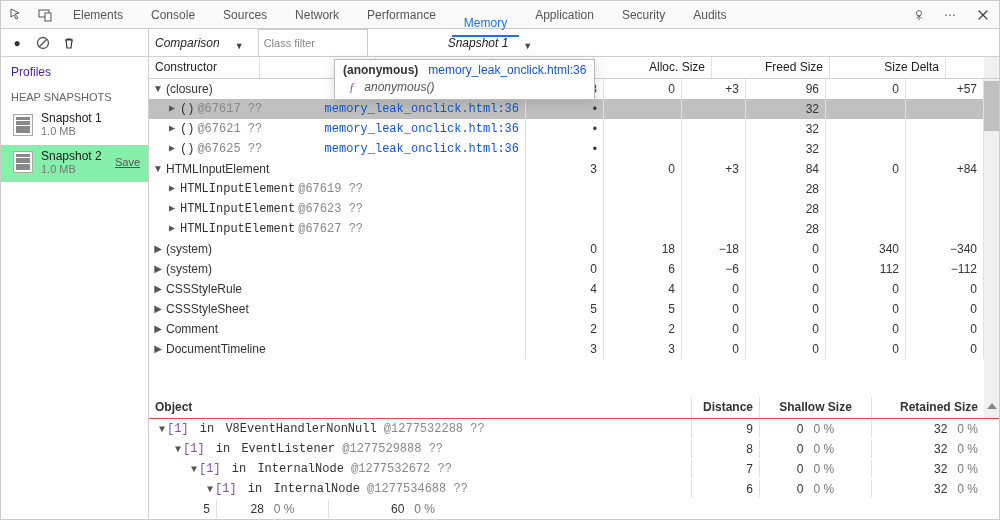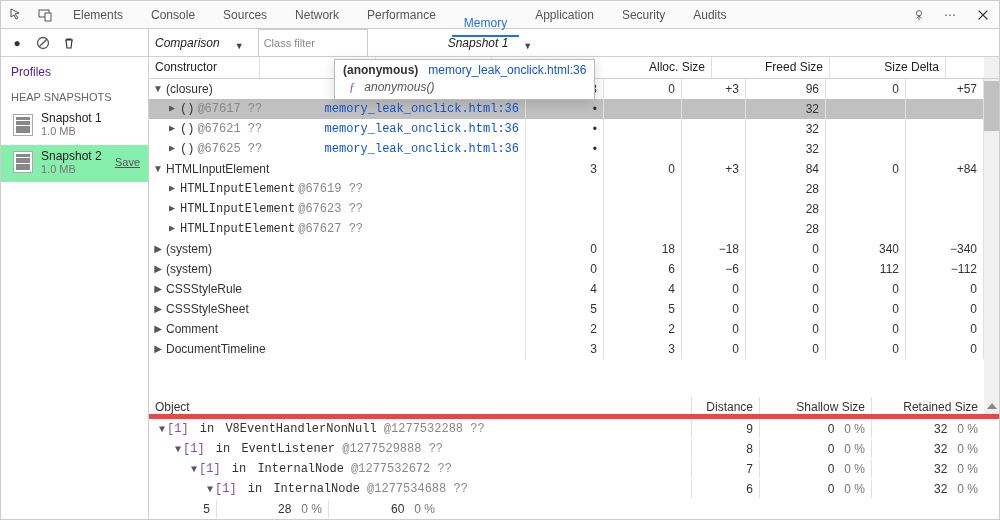--- a/index.html
+++ b/index.html
@@ -209,25 +209,25 @@
     height:20px;
     border-top:1px solid #ccc;
     border-bottom:1px solid #ccc;
     background:#f6f6f6;
     padding: 2px 6px;
     font-size:12px;
     display:flex; align-items:center;
   }
   .retainers-bar .grip { margin-left:auto; color:#999; }
   .retainers-hdr {
-    display:flex; height:22px; border-bottom:5px solid #ef4444;
+    display:flex; height:22px; border-bottom:1px solid #ef4444;font-weight:bold;
   }
   .ro-obj { flex:1; padding:3px 6px; border-right:1px solid #e0e0e0; }
   .ro-dist { width:68px; padding:3px 6px; text-align:right; border-right:1px solid #e0e0e0; }
-  .ro-sh { width:112px; padding:3px 6px; text-align:right; border-right:1px solid #e0e0e0; }
+  .ro-sh { width:112px; padding:3px 6px; text-align:center; border-right:1px solid #e0e0e0; }
   .ro-ret { width:112px; padding:3px 6px; text-align:right; }
   .ro-scroll { width:15px; background:#f0f0f0; }
   .rrow {
     display:flex; height:20px; align-items:center;
   }
   .rrow .ro-obj, .rrow .ro-dist, .rrow .ro-sh, .rrow .ro-ret {
     padding:2px 6px;
   }
   .pct { color:#777; margin-left:10px; }
   .pref { color:#8a4ca8; font-family:Consolas,"Courier New",monospace; }

